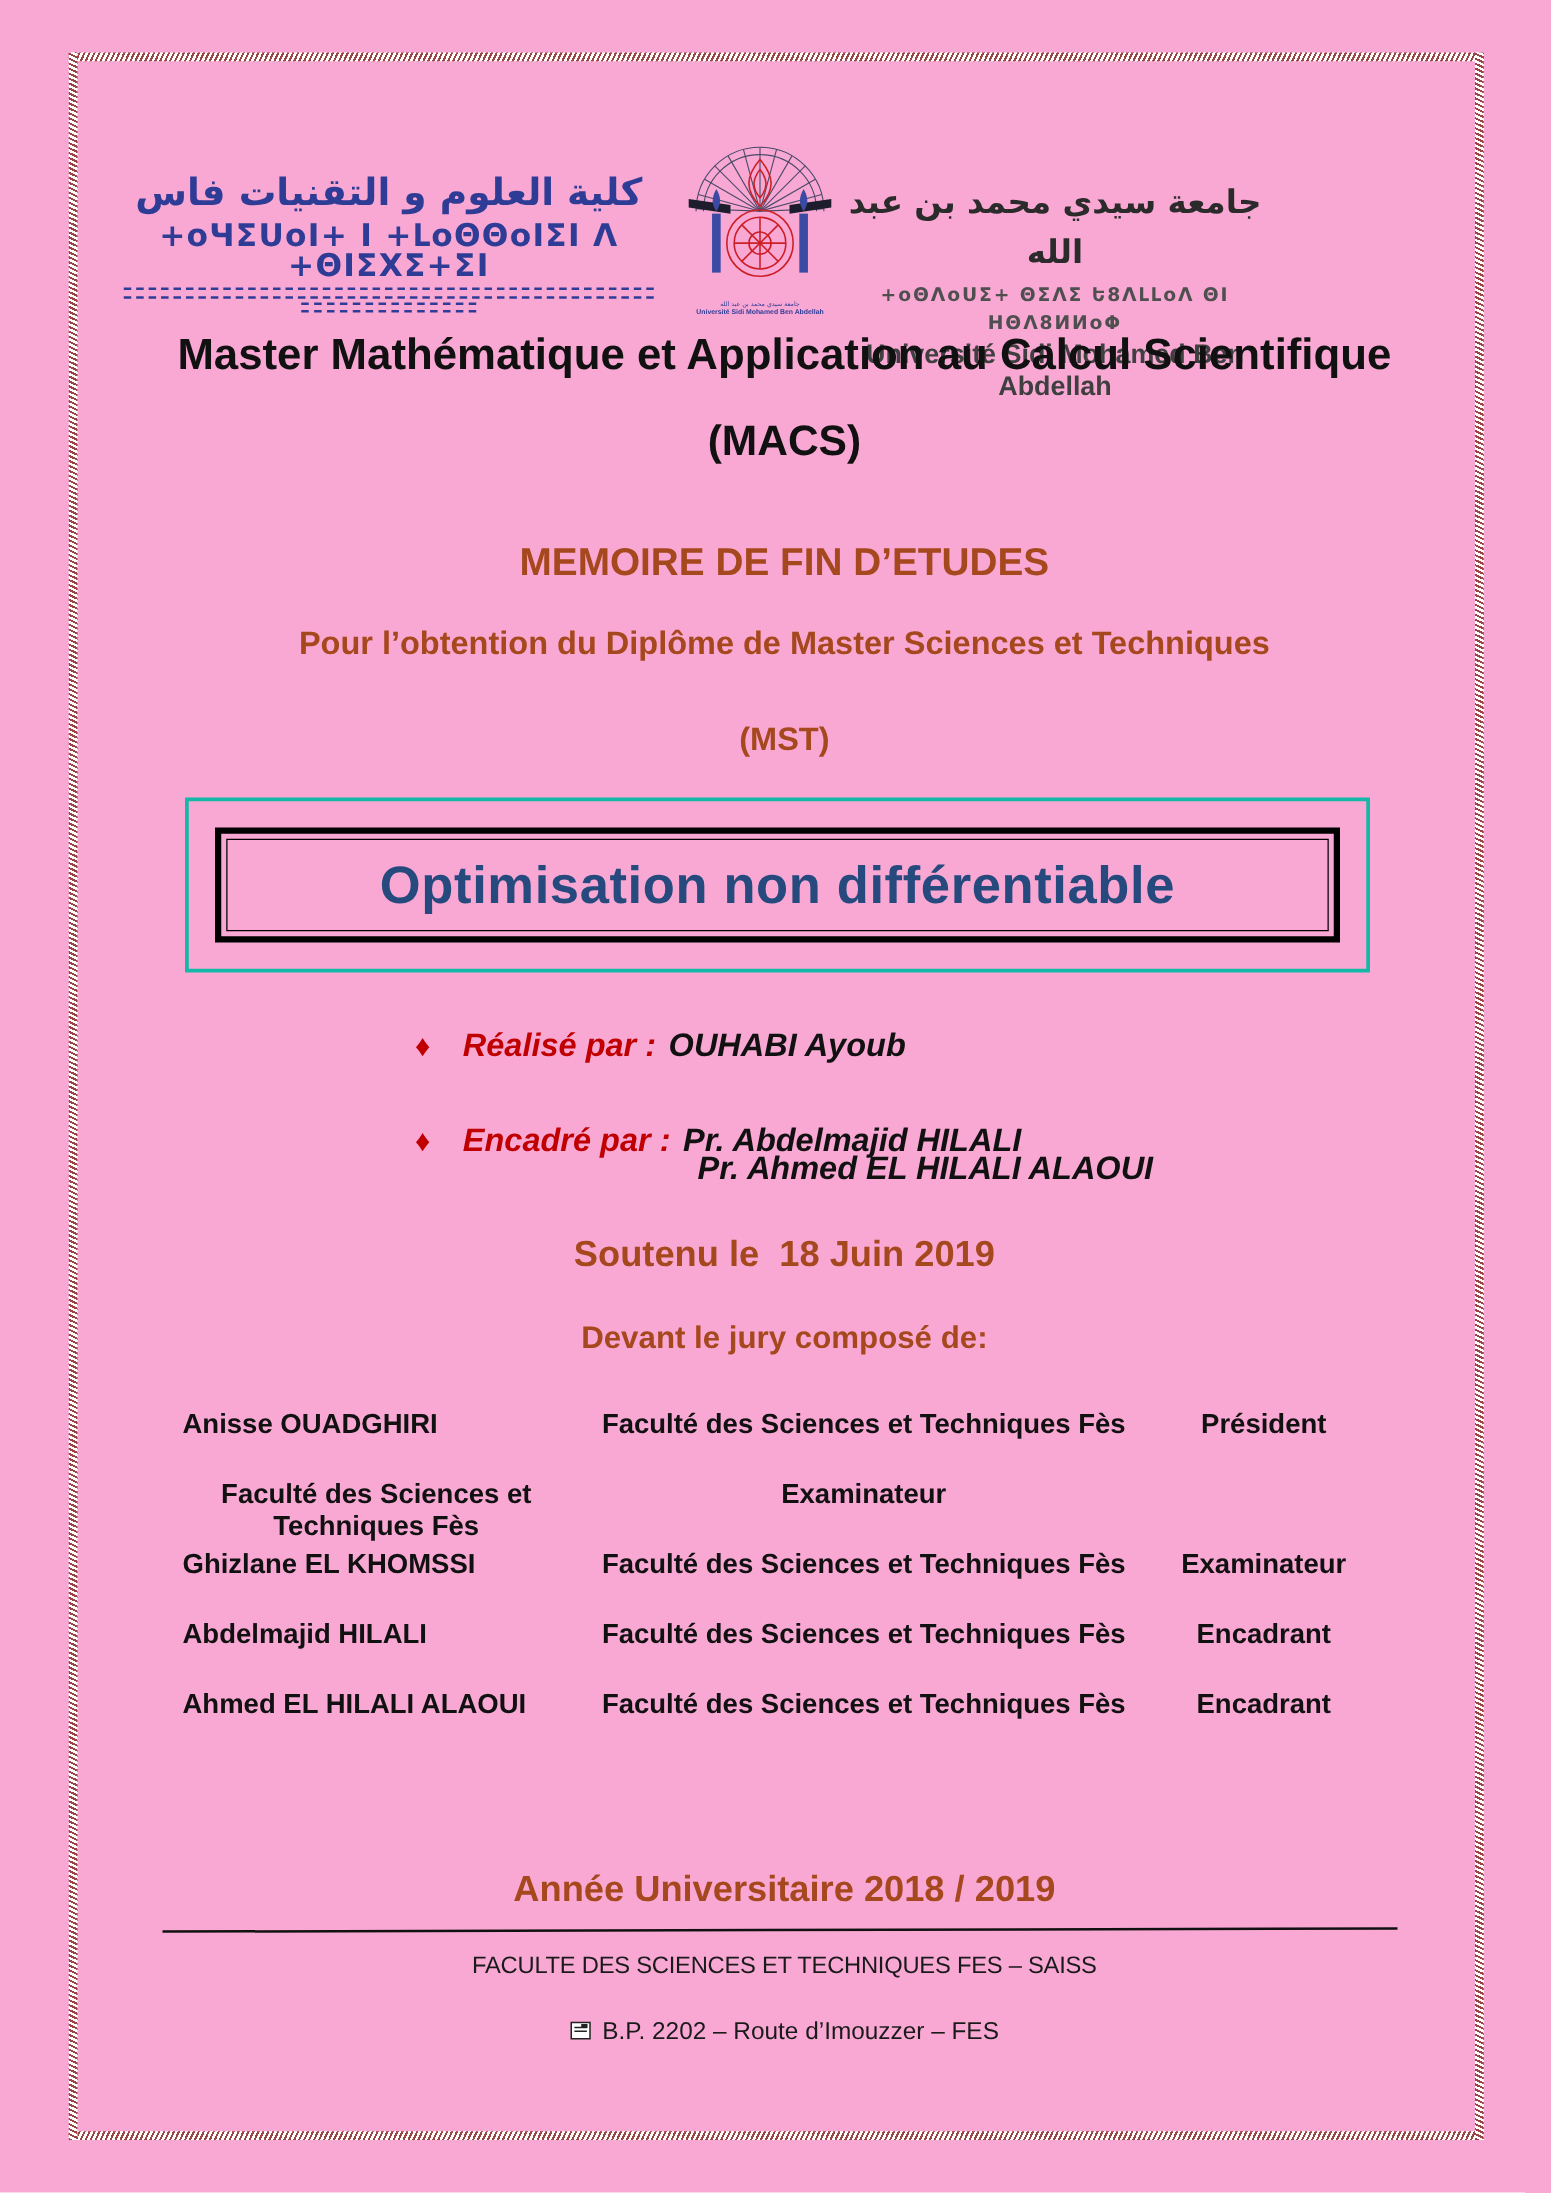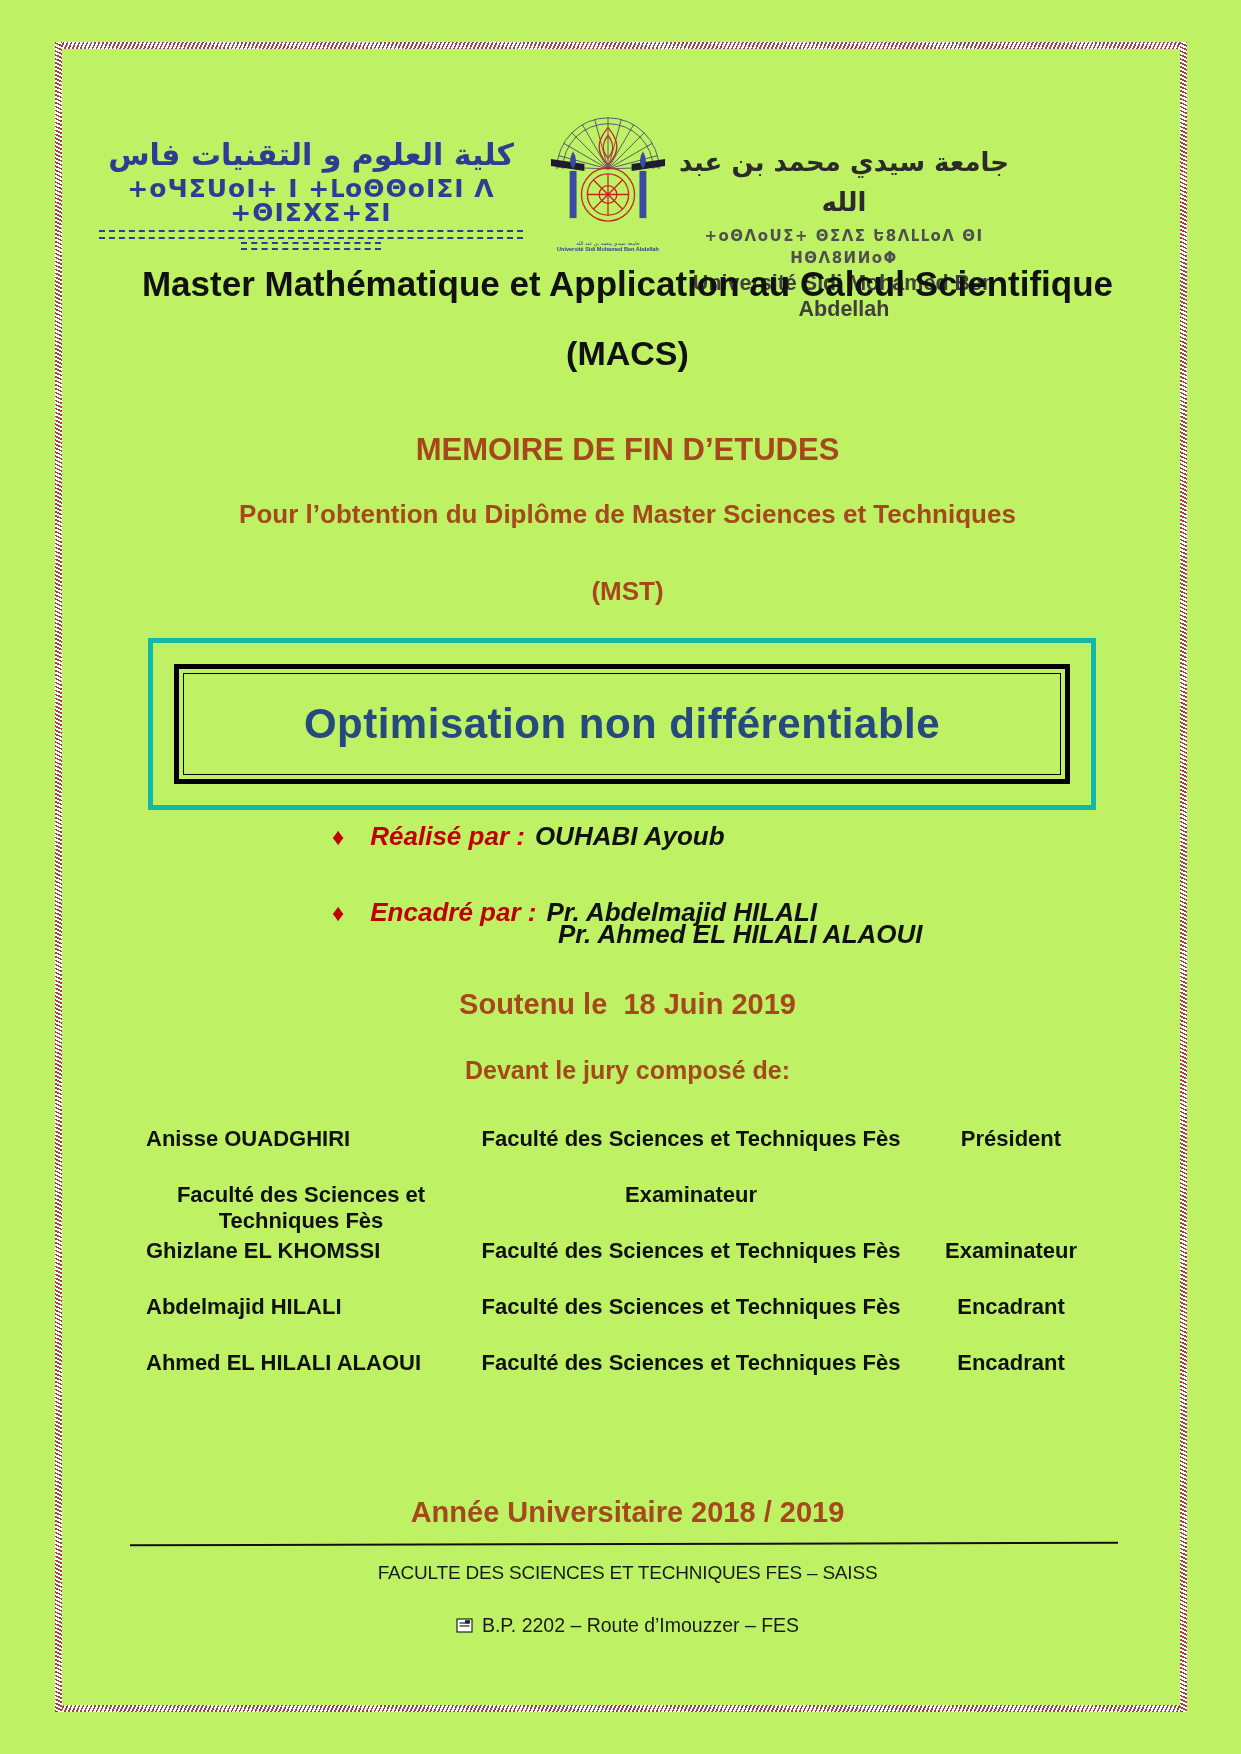--- a/index.html
+++ b/index.html
@@ -1,19 +1,19 @@
 <!DOCTYPE html>
 <html><head>
 <meta charset="utf-8">
 <style>
   * { margin:0; padding:0; box-sizing:border-box; }
   html,body { background:#ffffff; }
   body { font-family:"Liberation Sans", sans-serif; }
   .page {
-    position:relative; width:1241px; height:1754px; background:#bef264; overflow:hidden;
+    position:relative; width:1241px; height:1754px; background:#f9a8d4; overflow:hidden;
   }
   
   .frame { position:absolute; }
   .frame.h { background:repeating-linear-gradient(115deg,#9b4444 0 1.6px,#ffffff 1.6px 3.6px); }
   .frame.v { background:repeating-linear-gradient(25deg,#9b4444 0 1.6px,#ffffff 1.6px 3.6px); }
   .frame-top    { left:55px;  top:42px;   width:1132px; height:7px; }
   .frame-bottom { left:55px;  top:1705px; width:1132px; height:7px; }
   .frame-left   { left:55px;  top:42px;   width:7px;    height:1670px; }
   .frame-right  { left:1180px;top:42px;   width:7px;    height:1670px; }
 
@@ -42,21 +42,21 @@
   
   .c { left:60px; width:1135px; text-align:center; }
   .master { top:264px; font-size:35px; font-weight:bold; color:#111; }
   .macs   { top:334px; font-size:34px; font-weight:bold; color:#111; }
   .brown  { color:#a6481d; font-weight:bold; }
   .memoire { top:432px; font-size:31px; }
   .diplome { top:499px; font-size:26px; }
   .mst     { top:544px; font-size:26px;margin-top:32px; }
 
   
-  .tbox-outer { left:148px; top:638px; width:948px; height:172px; border:5px solid #14b8a6; padding:21px; }
+  .tbox-outer { left:148px; top:638px; width:948px; height:140px; border:3px solid #14b8a6; padding:21px; }
   .tbox-mid   { width:100%; height:100%; border:5px solid #000; padding:4px; }
   .tbox-inner { width:100%; height:100%; border:1.5px solid #000; display:flex; align-items:center; justify-content:center; }
   .thesis-title { font-size:42px; font-weight:bold; color:#26497e; letter-spacing:0.5px; }
 
   
   .bullet-row { left:332px; font-size:26px; font-weight:bold; font-style:italic; white-space:nowrap; }
   .bullet-row .diamond { color:#c00000; font-style:normal; font-size:24px; margin-right:26px; }
   .bullet-row .rlabel { color:#c00000; margin-right:10px; }
   .bullet-row .rname { color:#111; }
   .b1 { top:821px; }

